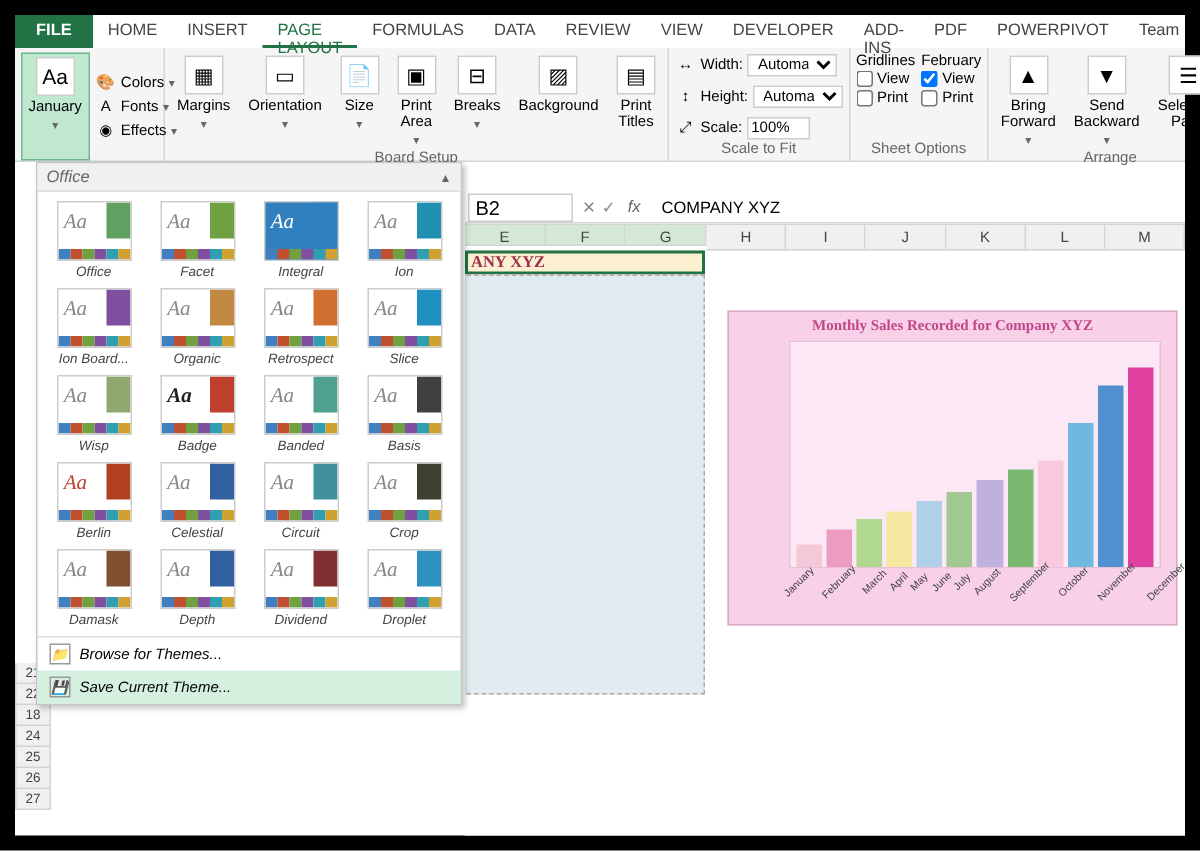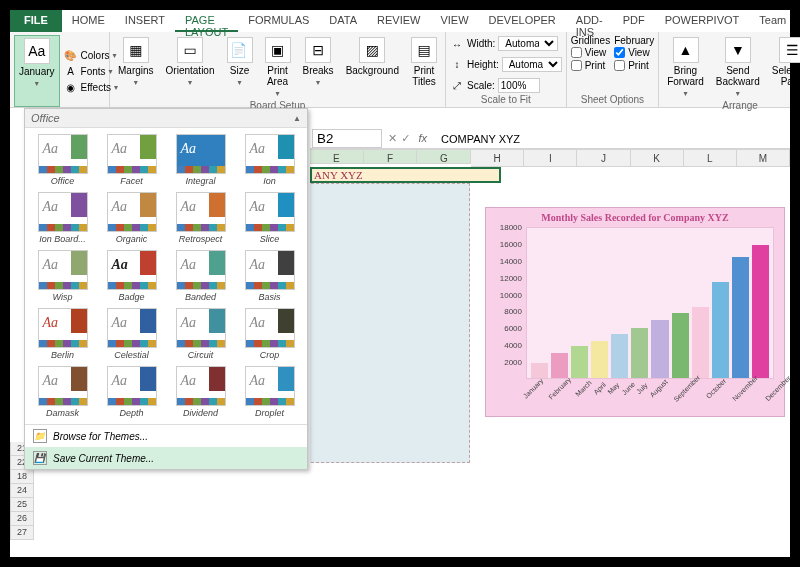--- a/index.html
+++ b/index.html
@@ -52,21 +52,21 @@
 .colh { display: flex; height: 18px; }
 .colh .ch { width: 62px; border: 1px solid #d4d4d4; border-left: none; background: #f0f0f0; text-align: center; font-size: 10px; color: #444; line-height: 17px; }
 .colh .ch.sel { background: #d5e8d5; }
 
 
 .rownums { position: absolute; left: 0; top: 432px; width: 24px; background: #f0f0f0; z-index: 40; }
 .rownums div { height: 14px; border: 1px solid #d4d4d4; border-top: none; text-align: center; font-size: 9px; color: #444; line-height: 13px;}
 
 
 .content { position: absolute; top: 18px; left: 0; right: 0; bottom: 0; }
-.title-cell { position: absolute; left: 0; top: 0; width: 191px; height: 16px; background: #fcf0d0; border: 2px solid #217346; font-weight: normal; color: #a03050; font-size: 11px; padding-left: 2px; font-family: Georgia, serif; }
+.title-cell { position: absolute; left: 0; top: 0; width: 160px; height: 16px; background: #fcf0d0; border: 2px solid #217346; font-weight: bold; color: #a03050; font-size: 11px; padding-left: 2px; font-family: Georgia, serif; }
 .blue-area { position: absolute; left: -155px; top: 16px; width: 315px; height: 280px; background: #e0ecf0; border: 1px dashed #c0a0a0; }
 .chart-box { position: absolute; left: 175px; top: 40px; width: 300px; height: 210px; background: #f8d0e8; border: 1px solid #d8a8c8; }
 .chart-title { text-align: center; font-size: 10px; font-weight: bold; color: #c04888; padding: 4px; font-family: Georgia, serif;}
 .chart-area { position: relative; height: 170px; margin: 0 8px; }
 .yaxis { position: absolute; left: 0; top: 0; bottom: 18px; width: 30px; font-size: 8px; color: #444; }
 .yaxis div { position: absolute; right: 2px; transform: translateY(-50%); }
 .plot { position: absolute; left: 32px; right: 2px; top: 0; bottom: 18px; background: #fce8f4; border: 1px solid #e8c0d8; }
 .bars { position: absolute; left: 0; right: 0; bottom: 0; height: 100%; display: flex; align-items: flex-end; gap: 3px; padding: 0 4px; }
 .bar { flex: 1; }
 .xaxis { position: absolute; left: 32px; right: 2px; bottom: 0; height: 18px; display: flex; font-size: 7px; color: #444; }
@@ -241,31 +241,20 @@
         <div class="ch">K</div>
         <div class="ch">L</div>
         <div class="ch">M</div>
       </div>
     <div class="content">
       <div class="title-cell">ANY XYZ</div>
       <div class="blue-area"></div>
       <div class="chart-box">
         <div class="chart-title">Monthly Sales Recorded for Company XYZ</div>
         <div class="chart-area">
-          <div class="yaxis" id="yaxis">
-              <div style="top: 0px;">18000</div>
-              <div style="top: 16.8889px;">16000</div>
-              <div style="top: 33.7778px;">14000</div>
-              <div style="top: 50.6667px;">12000</div>
-              <div style="top: 67.5556px;">10000</div>
-              <div style="top: 84.4444px;">8000</div>
-              <div style="top: 101.333px;">6000</div>
-              <div style="top: 118.222px;">4000</div>
-              <div style="top: 135.111px;">2000</div>
-            </div>
           <div class="plot">
             <div class="bars" id="bars">
                 <div class="bar" style="height: 10%; background: rgb(244, 200, 216);"></div>
                 <div class="bar" style="height: 16.6667%; background: rgb(236, 156, 192);"></div>
                 <div class="bar" style="height: 21.1111%; background: rgb(176, 216, 144);"></div>
                 <div class="bar" style="height: 25%; background: rgb(244, 232, 160);"></div>
                 <div class="bar" style="height: 29.4444%; background: rgb(176, 208, 232);"></div>
                 <div class="bar" style="height: 33.3333%; background: rgb(160, 200, 144);"></div>
                 <div class="bar" style="height: 38.8889%; background: rgb(192, 176, 224);"></div>
                 <div class="bar" style="height: 43.3333%; background: rgb(122, 184, 112);"></div>

